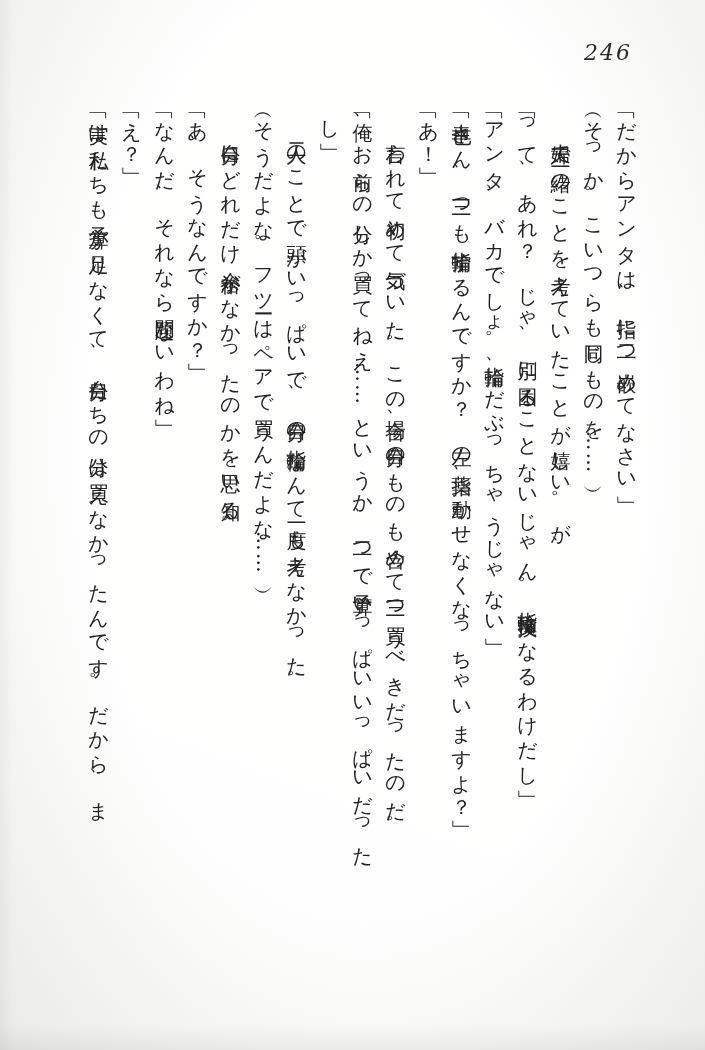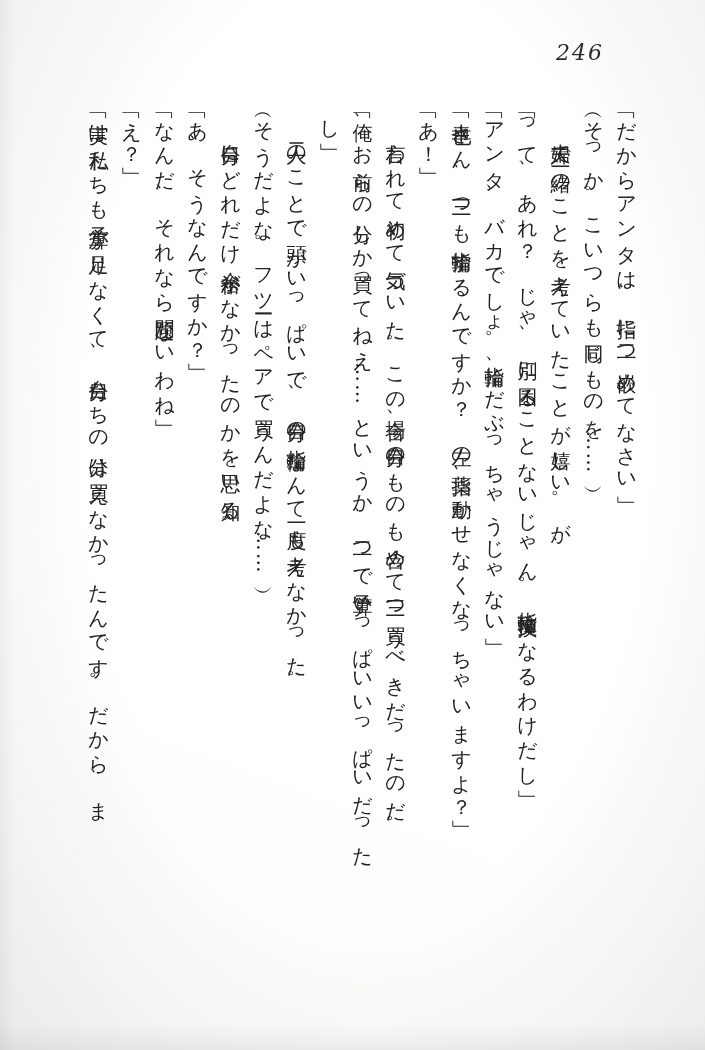--- a/index.html
+++ b/index.html
@@ -33,21 +33,21 @@
     content: "";
     position: absolute;
     left: 0; top: 0; bottom: 0;
     width: 14px;
     background: linear-gradient(to right, rgba(0,0,0,0.04), rgba(0,0,0,0));
     pointer-events: none;
   }
   .page-number {
     position: absolute;
     top: 40px;
-    left: 556px;
+    left: 584px;
     font-size: 22px;
     font-style: italic;
     letter-spacing: 2px;
     color: #2b2b2b;
   }
   .text-area {
     position: absolute;
     top: 106px;
     right: 62px;
     width: 575px;

